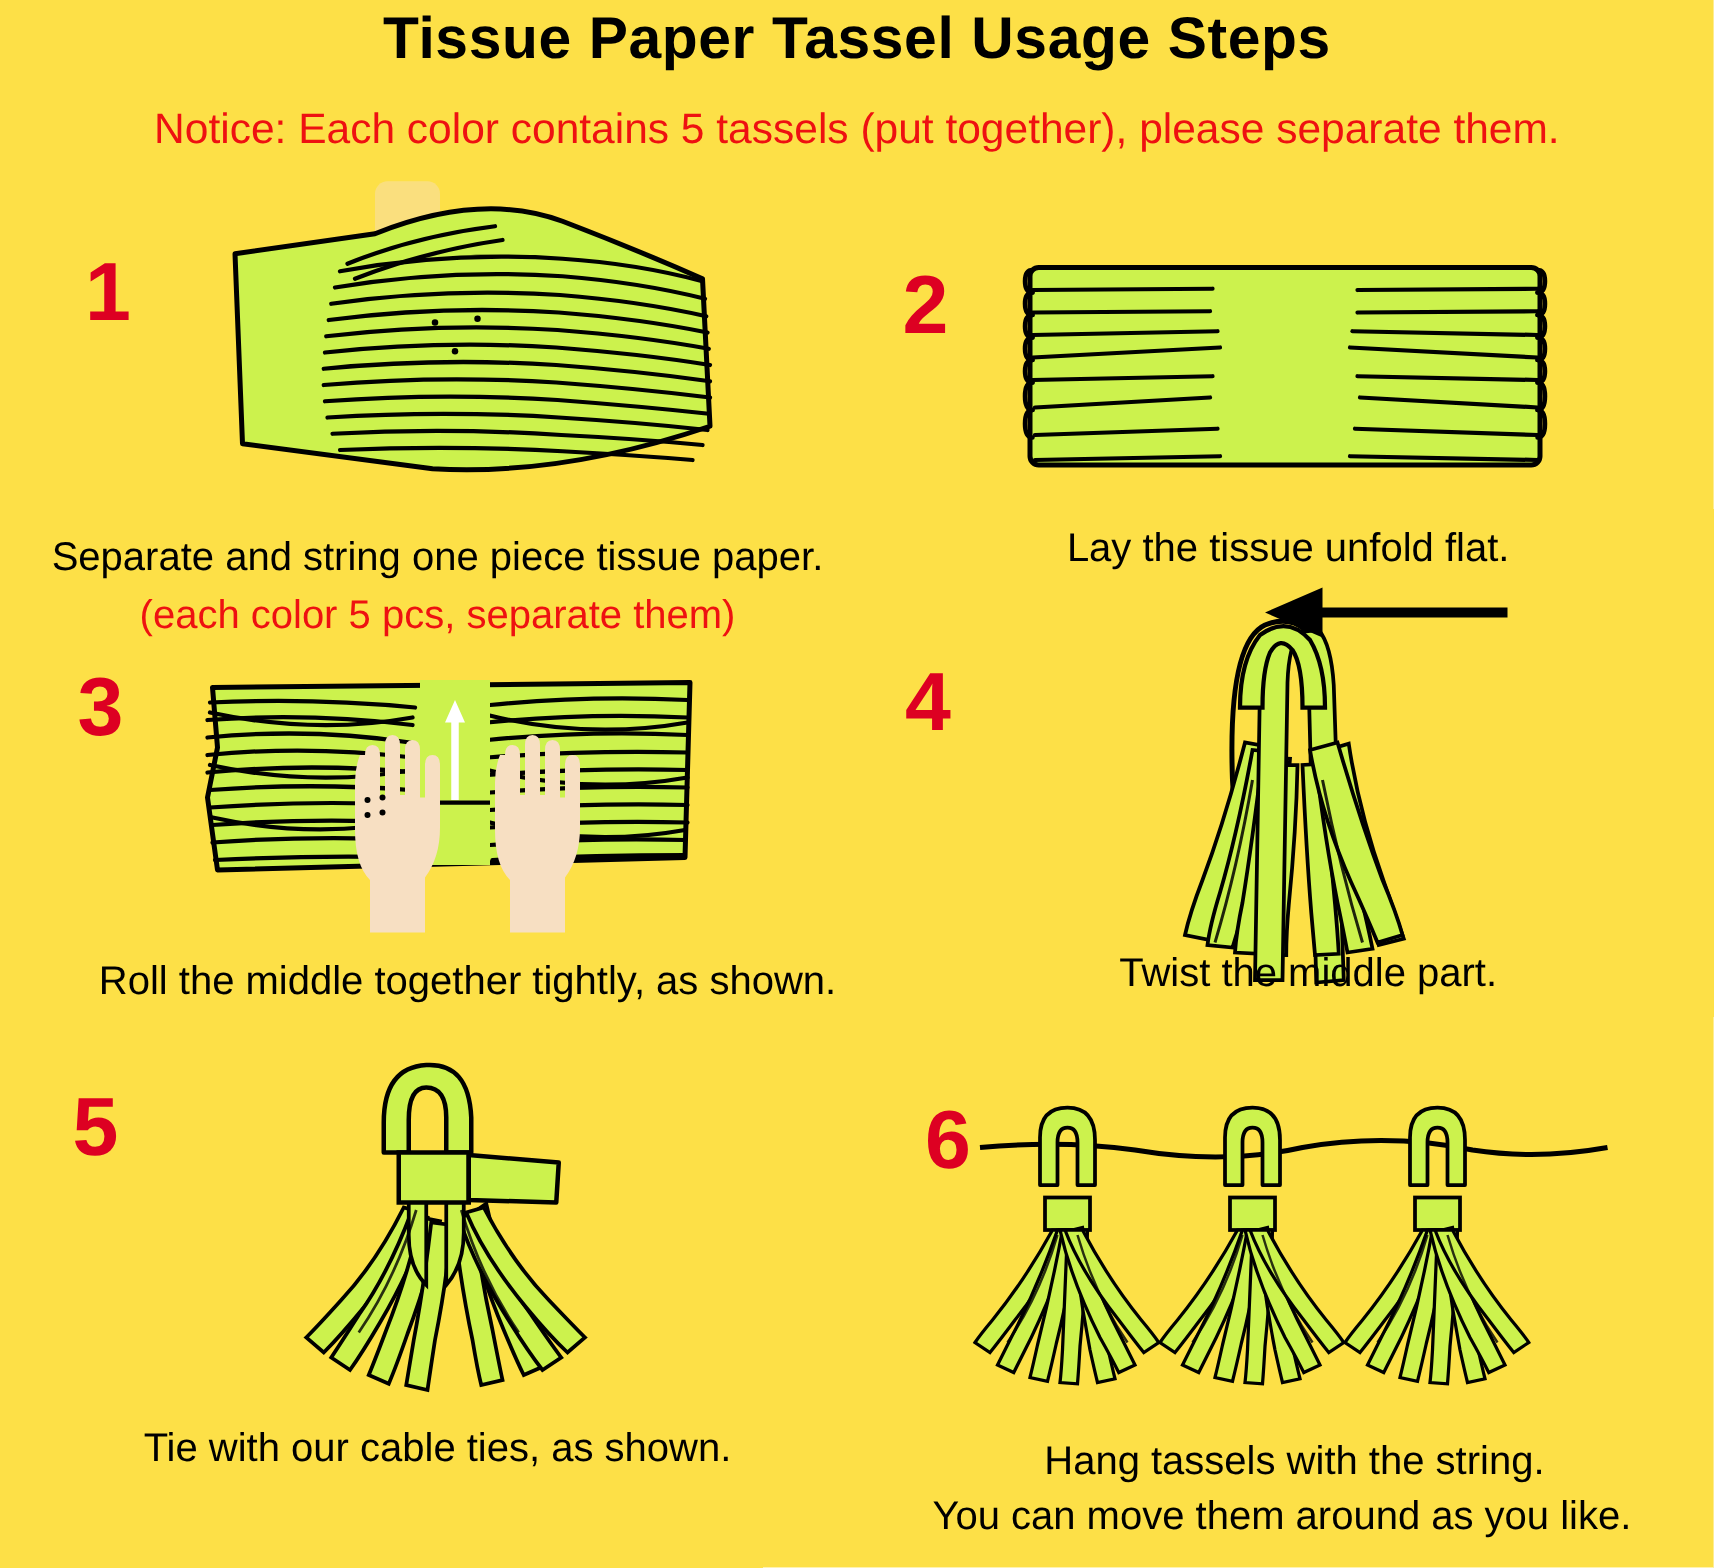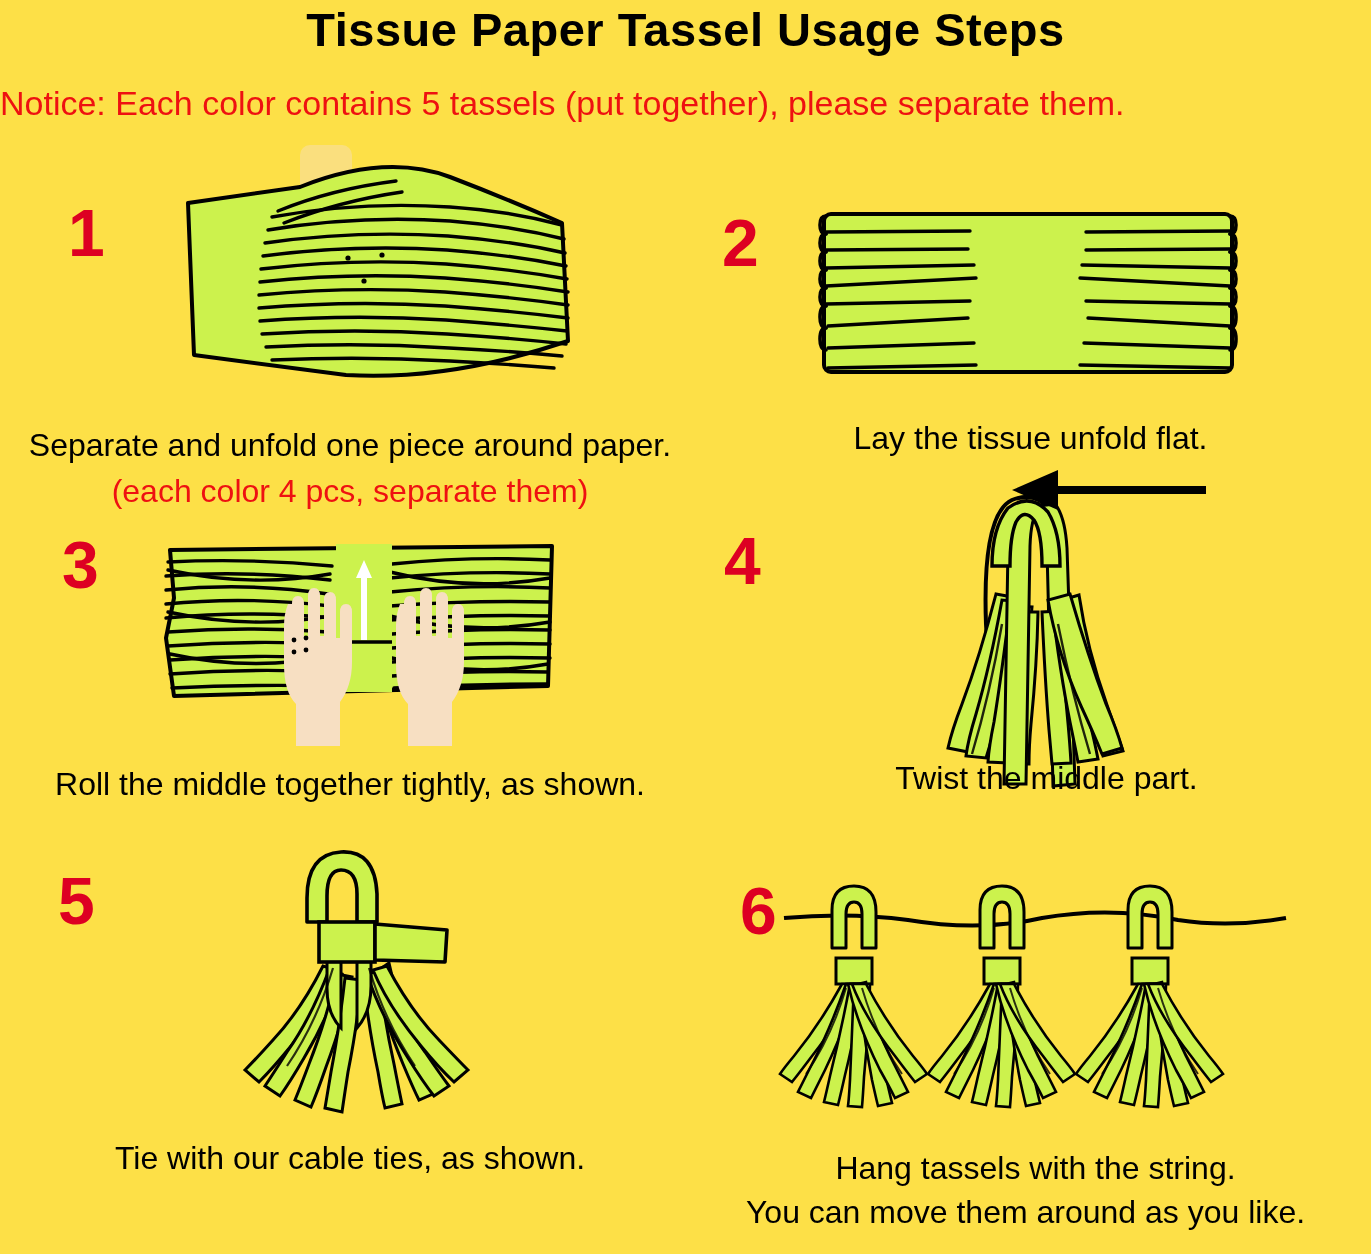--- a/index.html
+++ b/index.html
@@ -11,21 +11,21 @@
   .page{position:relative;width:1371px;height:1254px;background:#fde047;}
 
   
   .title{
     position:absolute;left:0;top:2px;width:1371px;
     text-align:center;font-size:47px;font-weight:bold;
     letter-spacing:0.5px;color:#000;white-space:nowrap;
   }
   .notice{
     position:absolute;left:0;top:84px;width:1371px;
-    text-align:left;font-size:34px;font-weight:500;
+    text-align:center;font-size:34px;font-weight:500;
     color:#ee1111;white-space:nowrap;
   }
 
   
   .cell{position:absolute;}
   .stepnum{
     position:absolute;font-size:66px;font-weight:bold;
     color:#dd0022;line-height:1;
   }
   .caption{
@@ -72,22 +72,22 @@
 
           <path d="M128 66 Q182 44 246 36"></path>
           <path d="M134 78 Q190 56 252 47"></path>
         </g>
 
         <circle cx="198" cy="113" r="2.6" fill="#000"></circle>
         <circle cx="232" cy="110" r="2.6" fill="#000"></circle>
         <circle cx="214" cy="136" r="2.6" fill="#000"></circle>
       </svg>
     </div>
-    <div class="caption" style="left:0;top:287px;width:700px;">Separate and unfold one piece around paper.</div>
-    <div class="caption red" style="left:0;top:333px;width:700px;">(each color 4 pcs, separate them)</div>
+    <div class="caption" style="left:0;top:287px;width:700px;">Separate and string one piece tissue paper.</div>
+    <div class="caption red" style="left:0;top:333px;width:700px;">(each color 5 pcs, separate them)</div>
   </div>
 
   <div class="cell" style="left:690px;top:180px;width:681px;height:300px;">
     <div class="stepnum" style="left:32px;top:30px;">2</div>
     <div class="art" style="left:128px;top:28px;">
       <svg width="420" height="170" viewBox="0 0 420 170">
 
         <rect x="6" y="6" width="408" height="158" rx="7" fill="#CCF24D" stroke="#000" stroke-width="4"></rect>
 
         <g fill="none" stroke="#000" stroke-width="3.6" stroke-linecap="round">
@@ -192,21 +192,21 @@
         </g>
 
         <g fill="#000">
           <circle cx="134" cy="102" r="2.4"></circle>
             <circle cx="146" cy="100" r="2.4"></circle>
           <circle cx="134" cy="114" r="2.4"></circle>
             <circle cx="146" cy="112" r="2.4"></circle>
         </g>
       </svg>
     </div>
-    <div class="caption" style="left:0;top:246px;width:700px;">Roll the middle together tightly, as shown.</div>
+    <div class="caption" style="left:0;top:246px;width:700px;padding-left:24px;">Roll the middle together tightly, as shown.</div>
   </div>
 
   <div class="cell" style="left:690px;top:460px;width:681px;height:350px;">
     <div class="stepnum" style="left:34px;top:68px;">4</div>
     <div class="art" style="left:200px;top:14px;">
       <svg width="260" height="290" viewBox="0 0 260 290">
 
         <path d="M104 282 L96 150 Q92 40 122 26 Q152 14 166 48 Q176 76 176 150 L182 282" fill="none" stroke="#000" stroke-width="4"></path>
 
         <g fill="#CCF24D" stroke="#000" stroke-width="3">

